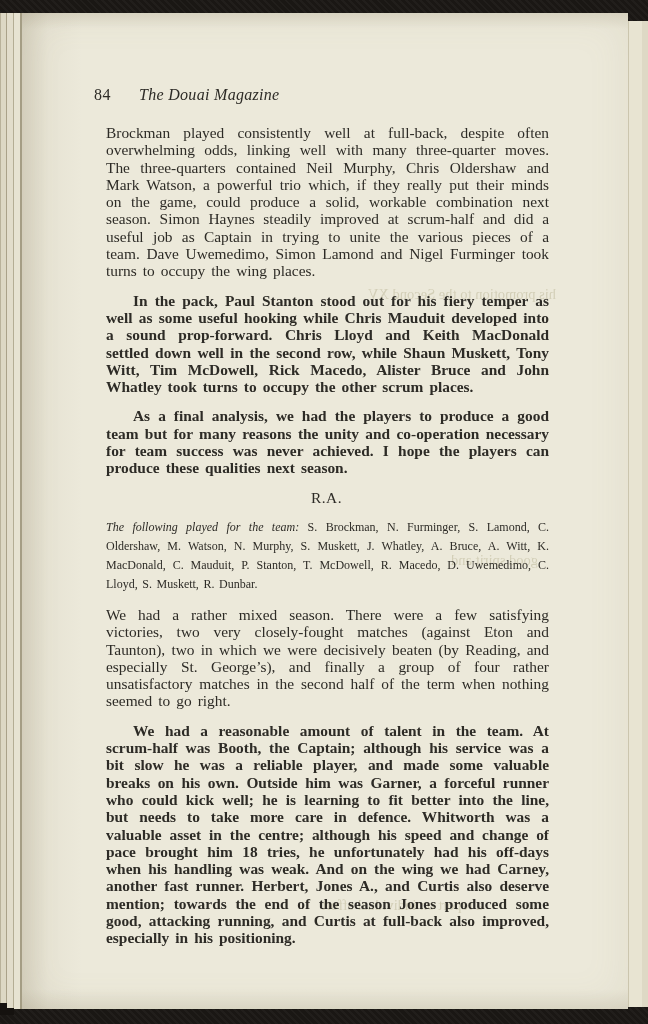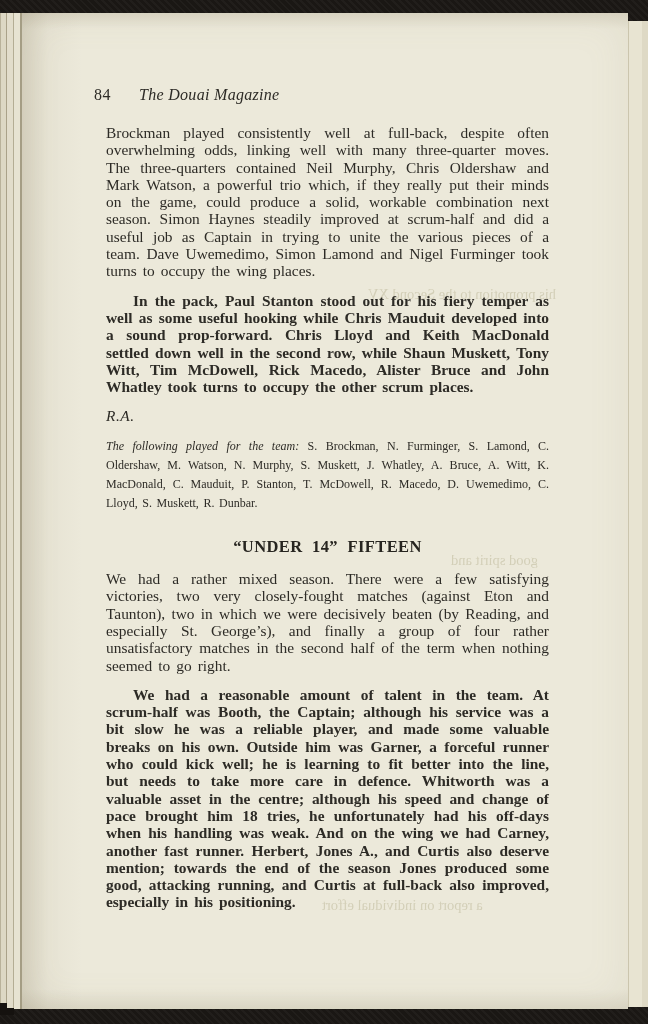--- a/index.html
+++ b/index.html
@@ -36,21 +36,21 @@
       #ece9da;
     box-shadow: inset 0 0 40px rgba(150,140,105,0.12);
   }
   .content { position:absolute; left:0; top:0; right:0; padding:73px 67px 0 72px; color:#2d2b26; }
   .running-head { font-size:16px; margin-bottom:20px; white-space:nowrap; }
   .running-head .num { letter-spacing:.5px; }
   .running-head .title { font-style:italic; margin-left:28px; letter-spacing:.3px; }
   .body { font-size:15.4px; line-height:17.3px; text-align:justify; word-spacing:2.2px; }
   .body p { margin:12px; }
   p.indent { text-indent:27px;font-weight:bold; }
-  .sig { text-align:left; padding-right:2px; letter-spacing:.5px;font-style:italic; }
+  .sig { text-align:center; padding-right:2px; letter-spacing:.5px; }
   .team { margin-top:20px; font-size:12px; line-height:19px; word-spacing:1.6px; }
   .team .intro { font-style:italic; }
   h2.sect {
     margin:25px 0 15px; font-size:16.5px; font-weight:bold; text-align:center;
     letter-spacing:.4px; word-spacing:5px; color:#272520;
   }
   
   .ghost {
     position:absolute; transform:scaleX(-1); color:#bfba9c; opacity:.55;
     font-size:14.5px; white-space:nowrap; pointer-events:none;
@@ -77,26 +77,26 @@
     <div class="content">
 
       <div class="running-head">
         <span class="num">84</span><span class="title">The Douai Magazine</span>
       </div>
 
       <div class="body">
 
         <p>Brockman played consistently well at full-back, despite often overwhelming odds, linking well with many three-quarter moves. The three-quarters contained Neil Murphy, Chris Oldershaw and Mark Watson, a powerful trio which, if they really put their minds on the game, could produce a solid, workable combination next season. Simon Haynes steadily improved at scrum-half and did a useful job as Captain in trying to unite the various pieces of a team. Dave Uwemedimo, Simon Lamond and Nigel Furminger took turns to occupy the wing places.</p>
         <p class="indent">In the pack, Paul Stanton stood out for his fiery temper as well as some useful hooking while Chris Mauduit developed into a sound prop-forward. Chris Lloyd and Keith MacDonald settled down well in the second row, while Shaun Muskett, Tony Witt, Tim McDowell, Rick Macedo, Alister Bruce and John Whatley took turns to occupy the other scrum places.</p>
+        <p class="indent">As a final analysis, we had the players to produce a good team but for many reasons the unity and co-operation necessary for team success was never achieved. I hope the players can produce these qualities next season.</p>
 
         <p class="sig">R.A.</p>
 
         <p class="team"><span class="intro">The following played for the team:</span><span> S. Brockman, N. Furminger, S. Lamond, C. Oldershaw, M. Watson, N. Murphy, S. Muskett, J. Whatley, A. Bruce, A. Witt, K. MacDonald, C. Mauduit, P. Stanton, T. McDowell, R. Macedo, D. Uwemedimo, C. Lloyd, S. Muskett, R. Dunbar.</span></p>
 
-        <h2 class="sect">“UNDER 14” FIFTEEN</h2>
 
         <p>We had a rather mixed season. There were a few satisfying victories, two very closely-fought matches (against Eton and Taunton), two in which we were decisively beaten (by Reading, and especially St. George’s), and finally a group of four rather unsatisfactory matches in the second half of the term when nothing seemed to go right.</p>
         <p class="indent">We had a reasonable amount of talent in the team. At scrum-half was Booth, the Captain; although his service was a bit slow he was a reliable player, and made some valuable breaks on his own. Outside him was Garner, a forceful runner who could kick well; he is learning to fit better into the line, but needs to take more care in defence. Whitworth was a valuable asset in the centre; although his speed and change of pace brought him 18 tries, he unfortunately had his off-days when his handling was weak. And on the wing we had Carney, another fast runner. Herbert, Jones A., and Curtis also deserve mention; towards the end of the season Jones produced some good, attacking running, and Curtis at full-back also improved, especially in his positioning.</p>
 
       </div>
     </div>
   </div>
 
   <div class="next-page"></div>
 

